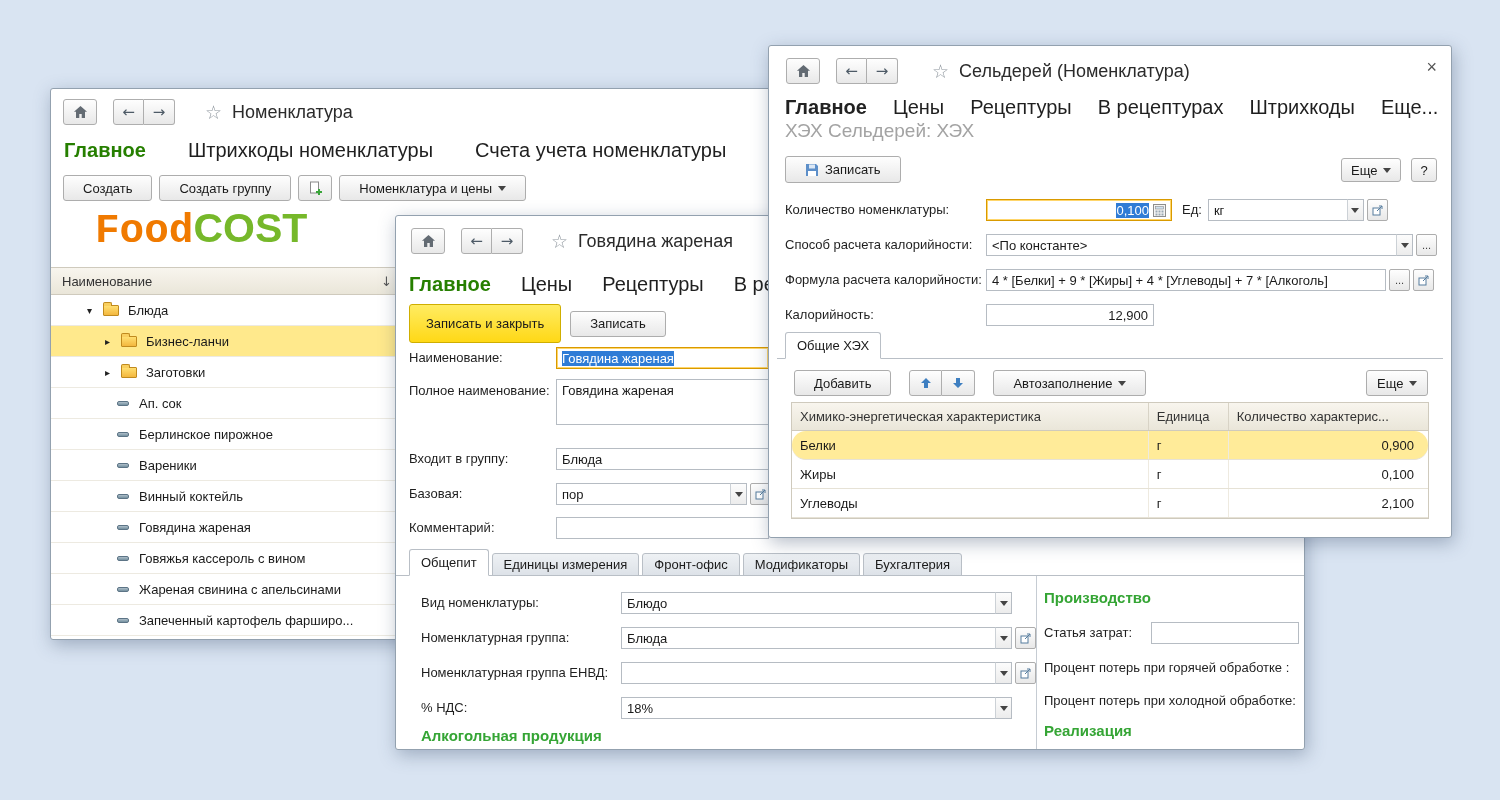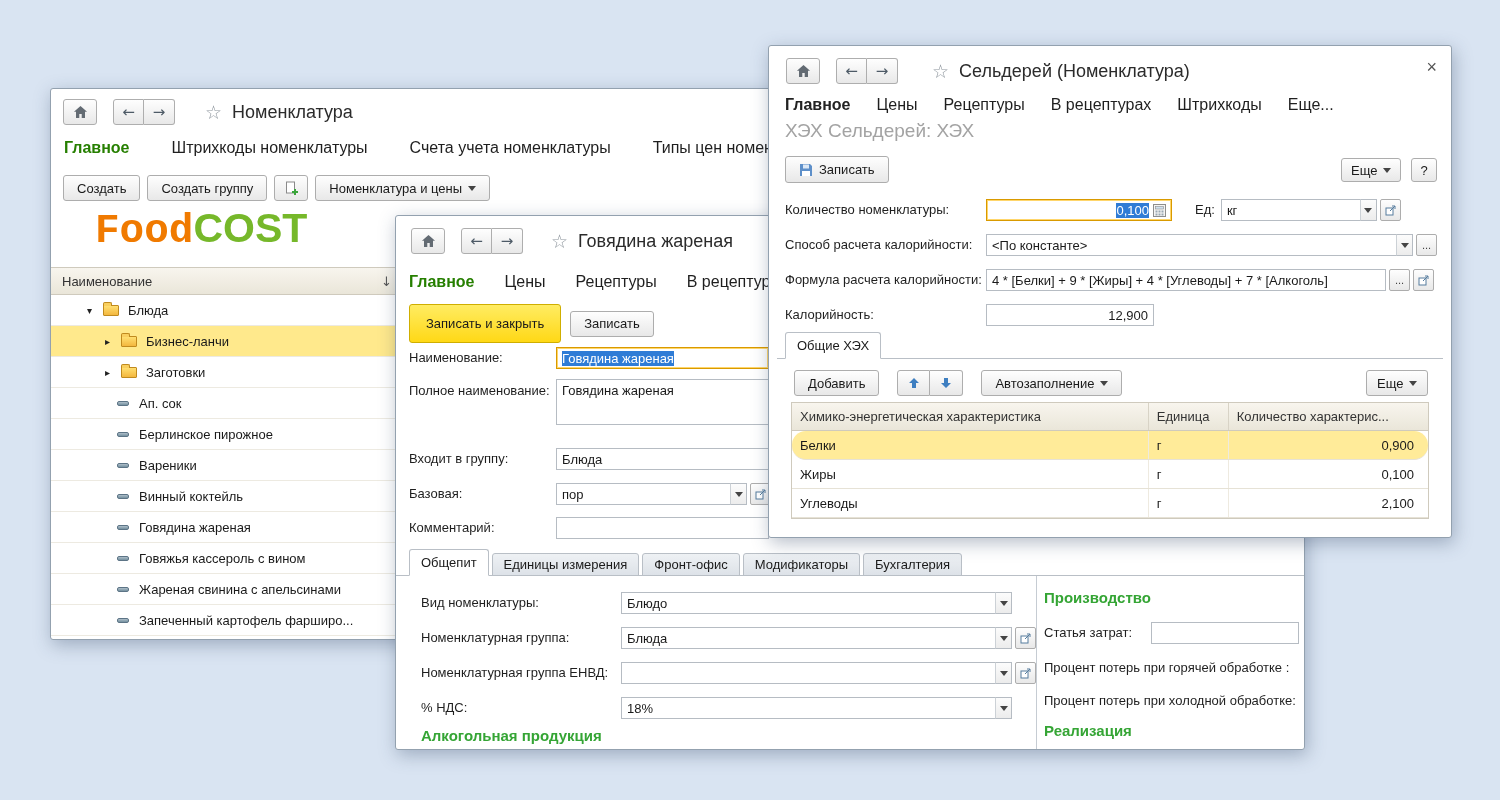--- a/index.html
+++ b/index.html
@@ -11,27 +11,27 @@
   .titlebar{position:absolute;display:flex;align-items:center;}
   .tb-btn{height:26px;background:linear-gradient(#fefefe,#e8e8e8);border:1px solid #aeaeae;border-radius:3px;display:inline-flex;align-items:center;justify-content:center;cursor:pointer;}
   .navpair{display:inline-flex;margin-left:16px;}
   .navpair .tb-btn:first-child{border-radius:3px 0 0 3px;}
   .navpair .tb-btn:last-child{border-radius:0 3px 3px 0;border-left:none;}
   .arrow-ch{font-family:"DejaVu Sans",sans-serif;font-size:15px;color:#4d5a66;}
   .star{font-family:"DejaVu Sans",sans-serif;font-size:19px;color:#8f979e;cursor:pointer;margin-left:30px;}
   .wtitle{font-size:18px;color:#2b2b2b;margin-left:10px;white-space:nowrap;}
   .close-x{position:absolute;font-size:18px;color:#555;cursor:pointer;line-height:1;}
 
-  .navrow{position:absolute;display:flex;font-size:16px;white-space:nowrap;}
+  .navrow{position:absolute;display:flex;font-size:20px;white-space:nowrap;}
   .navlink{cursor:pointer;color:#1f1f1f;}
   .nav-active{color:#267f00;font-weight:bold;}
   .nav-active-dark{color:#222;font-weight:bold;}
 
   .btnrow{position:absolute;display:flex;align-items:center;}
-  .btn{display:inline-flex;align-items:center;justify-content:center;gap:6px;height:26px;padding:0 13px;background:linear-gradient(#fefefe,#e8e8e8);border:1px solid #adadad;border-radius:3px;font-size:13px;cursor:pointer;font-family:inherit;color:#1a1a1a;white-space:nowrap;}
+  .btn{display:inline-flex;align-items:center;justify-content:center;gap:6px;height:26px;padding:0 19px;background:linear-gradient(#fefefe,#e8e8e8);border:1px solid #adadad;border-radius:3px;font-size:13px;cursor:pointer;font-family:inherit;color:#1a1a1a;white-space:nowrap;}
   .btn-yellow{background:linear-gradient(#ffec62,#ffd816);border-color:#cfae00;}
   .caret{display:inline-block;width:0;height:0;border-left:4px solid transparent;border-right:4px solid transparent;border-top:5px solid #444;}
 
   .logo{position:absolute;font-size:41px;font-weight:bold;letter-spacing:0;}
   .logo-food{color:#f07a00;font-family:Liberation Mono, monospace;}
   .logo-cost{color:#76b82a;}
 
   .listhead{position:absolute;left:0;right:0;height:28px;background:linear-gradient(#f8f5ee,#eae6d9);border-top:1px solid #cfcabd;border-bottom:1px solid #cfcabd;display:flex;align-items:center;padding-left:11px;font-size:13px;color:#333;cursor:pointer;}
   .sort{position:absolute;left:330px;font-family:"DejaVu Sans",sans-serif;color:#555;}
   .tree{position:absolute;left:0;right:0;}
@@ -385,21 +385,21 @@
           <rect x="0.5" y="0.5" width="12" height="12" fill="#f4f4f4" stroke="#8d8d8d"></rect>
           <rect x="2.5" y="2.5" width="8" height="2.5" fill="#cfe0f0" stroke="#8d8d8d" stroke-width="0.6"></rect>
           <rect x="2.5" y="6.5" width="2" height="2" fill="#9aa7b2"></rect>
           <rect x="5.5" y="6.5" width="2" height="2" fill="#9aa7b2"></rect>
           <rect x="8.5" y="6.5" width="2" height="2" fill="#9aa7b2"></rect>
           <rect x="2.5" y="9.5" width="2" height="2" fill="#9aa7b2"></rect>
           <rect x="5.5" y="9.5" width="2" height="2" fill="#9aa7b2"></rect>
           <rect x="8.5" y="9.5" width="2" height="2" fill="#9aa7b2"></rect>
         </svg>
     </span>
-    <span class="flabel" style="margin-left:23px;margin-right:6px">Ед:</span>
+    <span class="flabel" style="margin-left:10px;margin-right:6px">Ед:</span>
     <span class="field" style="width:140px">
         <span>кг</span>
       </span>
     <button class="drop">
         <span class="caret"></span>
       </button>
     <button class="sq-btn">
         <svg width="11" height="11" viewBox="0 0 11 11">
           <rect x="1" y="3" width="7" height="7" fill="#fff" stroke="#567d9e"></rect>
           <path d="M5 6 L10 1 M7 1 H10 V4" stroke="#567d9e" fill="none"></path>

